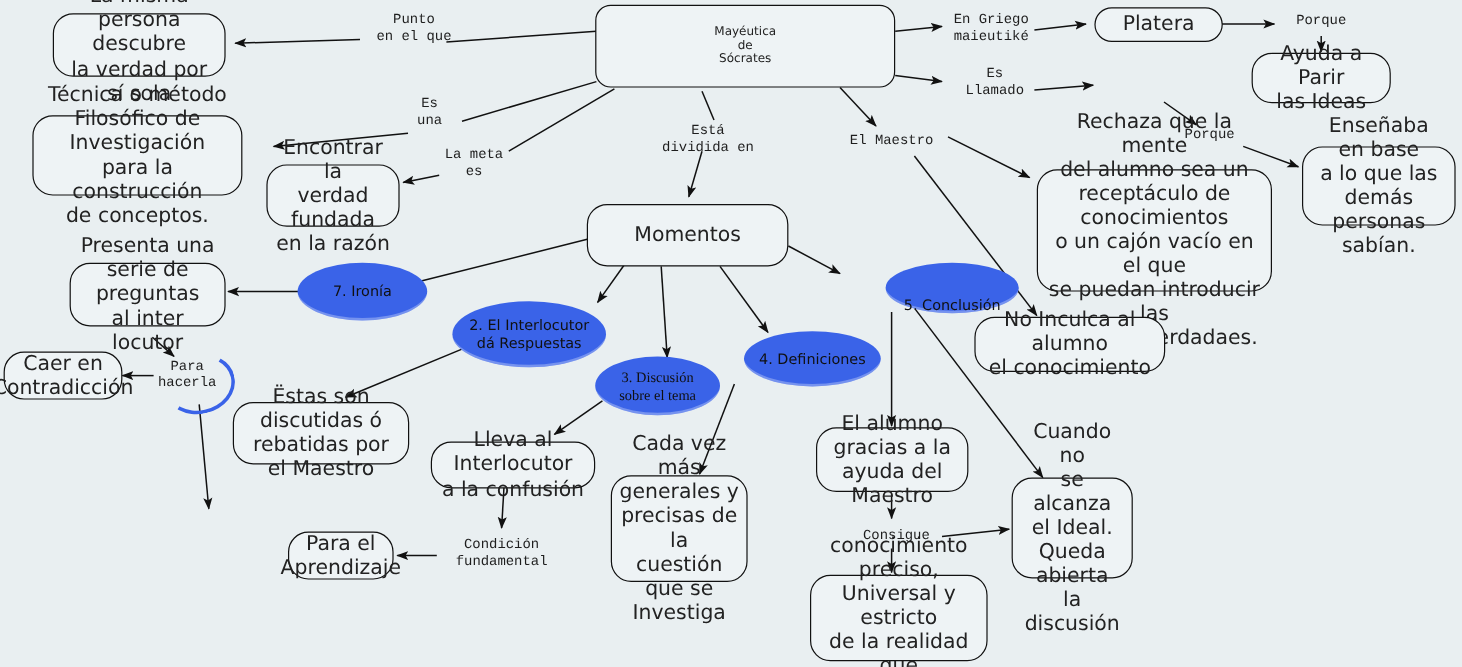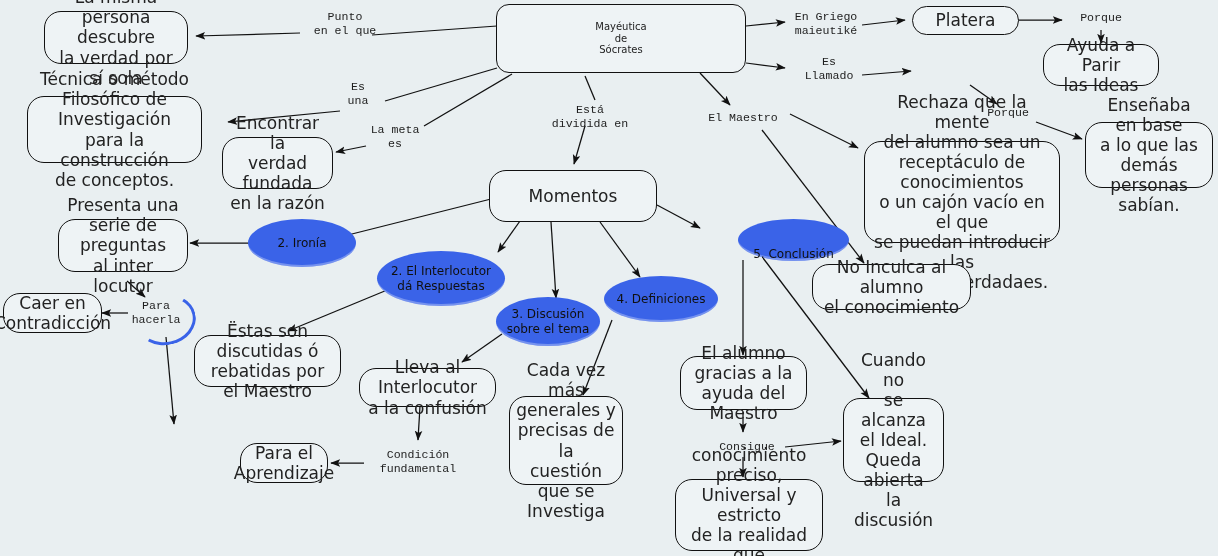--- a/index.html
+++ b/index.html
@@ -261,34 +261,34 @@
   </div>
 
   <div class="node box" style="left:675px;top:479px;width:148px;height:72px;align-items:center;">
     <span>conocimiento preciso,
 Universal y estricto
 de la realidad que
 Investiga.</span>
   </div>
 
   <div class="node ellipse" style="left:248px;top:219px;width:108px;height:48px;">
-    <span>2. Ironía</span>
+    <span>7. Ironía</span>
   </div>
 
   <div class="node ellipse" style="left:377px;top:251px;width:128px;height:55px;">
     <span>2. El Interlocutor
 dá Respuestas</span>
   </div>
 
-  <div class="node ellipse" style="left:496px;top:297px;width:104px;height:49px;">
+  <div class="node ellipse" style="left:496px;top:297px;width:104px;height:49px;font-family:Liberation Serif, serif;">
     <span>3. Discusión
 sobre el tema</span>
   </div>
 
-  <div class="node ellipse" style="left:604px;top:276px;width:114px;height:46px;">
+  <div class="node ellipse" style="left:620px;top:276px;width:114px;height:46px;">
     <span>4. Definiciones</span>
   </div>
 
   <div class="node ellipse" style="left:738px;top:219px;width:111px;height:42px;align-items:flex-end;">
     <span>5. Conclusión</span>
   </div>
 
   <div class="arc" style="left:136px;top:295px;width:54px;height:44px;"></div>
 
   <div class="label" style="left:302px;top:10px;width:86px;height:28px;">

